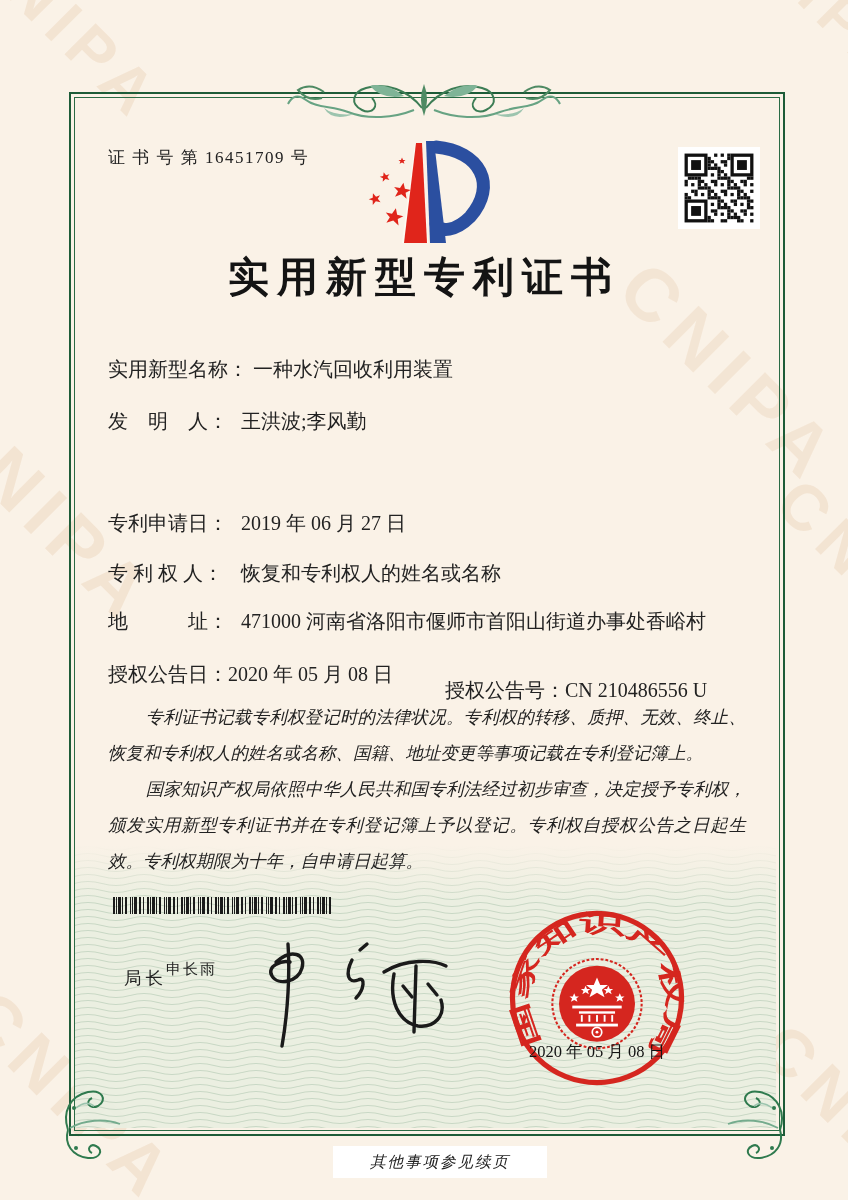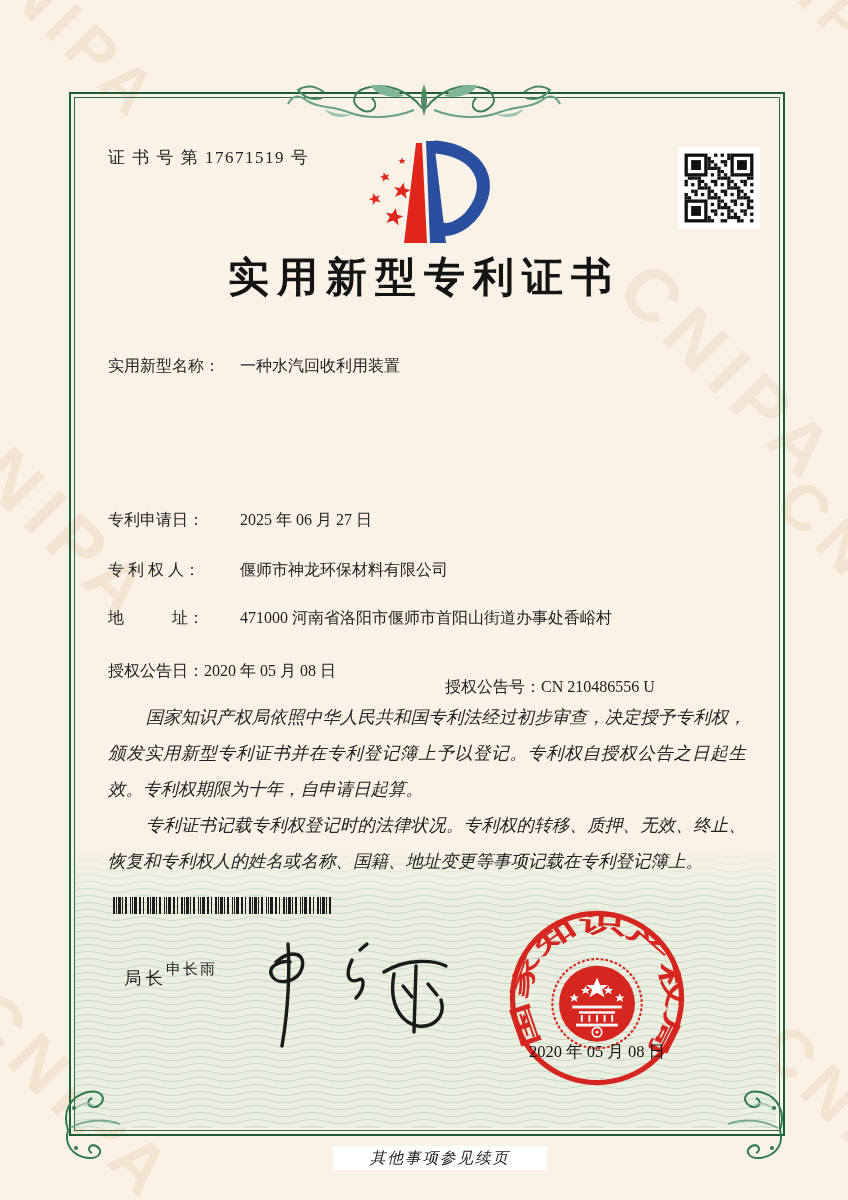--- a/index.html
+++ b/index.html
@@ -48,21 +48,21 @@
   .orn-left{left:46px;}
   .orn-right{left:706px;transform:scaleX(-1);}
 
   
   .cert-no{position:absolute;left:108px;top:146px;font-size:17px;letter-spacing:1.5px;z-index:2;}
   .logo{position:absolute;left:352px;top:131px;z-index:2;}
   .qr{position:absolute;left:678px;top:147px;width:82px;height:82px;background:#fff;z-index:2;}
   .title{position:absolute;left:0;right:0;top:250px;text-align:center;
     font-size:41px;font-weight:bold;letter-spacing:8px;color:#141414;z-index:2;}
 
-  .frow{position:absolute;left:108px;width:648px;font-size:16px;white-space:nowrap;z-index:2;}
+  .frow{position:absolute;left:108px;width:648px;font-size:20px;white-space:nowrap;z-index:2;}
   .frow .lab{display:inline-block;min-width:128px;}
   .r1{top:356px}.r2{top:408px}.r3{top:460px}.r4{top:510px}.r5{top:560px}.r6{top:608px}.r7{top:661px}
   .grant2{position:absolute;left:337px;top:16px;}
 
   .paras{position:absolute;left:108px;top:699px;width:638px;font-size:17.5px;
     line-height:36px;text-align:justify;font-style:italic;z-index:2;}
   .paras p{margin:0;text-indent:2.15em;}
 
   .barcode{position:absolute;left:113px;top:897px;width:226px;height:17px;z-index:2;font-size:0;}
   .barcode i{display:inline-block;height:100%;background:#1b1b1b;}
@@ -70,21 +70,21 @@
   .signer-title{position:absolute;left:124px;top:966px;font-size:17.5px;letter-spacing:4px;z-index:3;}
   .signer-name{position:absolute;left:122px;top:960px;font-size:15px;letter-spacing:2px;z-index:3;margin-left:44px;}
   .sig{position:absolute;left:248px;top:938px;z-index:3;}
 
   .seal{position:absolute;left:502px;top:903px;z-index:3;}
   .seal-date{position:absolute;left:502px;top:1041px;width:190px;text-align:center;
     font-size:16.5px;color:#141414;z-index:4;white-space:nowrap;}
 
   .pagefoot{position:absolute;left:0;right:48px;top:1094px;text-align:center;
     font-size:14.5px;letter-spacing:2px;z-index:2;}
-  .note{position:absolute;left:333px;top:1146px;width:214px;height:24px;background:#fff;
+  .note{position:absolute;left:333px;top:1146px;width:214px;height:32px;background:#fff;
     display:flex;align-items:center;justify-content:center;
     font-size:15.5px;font-style:italic;letter-spacing:2px;z-index:2;}
 </style>
 </head>
 <body>
 
 <div class="page">
 
   <span class="wm wm-a">CNIPA</span>
   <span class="wm wm-b">CNIPA</span>
@@ -138,21 +138,21 @@
     <g fill="none" stroke="#2f7a4e" stroke-width="2">
       <path d="M22,62 C16,44 24,28 42,24 C56,21 62,32 52,38 C44,42 38,34 46,30"></path>
       <path d="M22,62 C18,76 26,88 42,90 C54,91 58,82 50,78 C44,75 40,82 46,85"></path>
       <path d="M24,60 C38,52 58,50 74,56" stroke="#74ab8d" stroke-width="1.8"></path>
       <path d="M30,40 q10,-8 18,-2" stroke="#9cc4ae" stroke-width="1.6"></path>
     </g>
     <circle cx="28" cy="40" r="2" fill="#2f7a4e"></circle>
     <circle cx="30" cy="80" r="2" fill="#2f7a4e"></circle>
   </svg>
 
-  <div class="cert-no">证 书 号 第 17671519 号</div>
+  <div class="cert-no">证 书 号 第 16451709 号</div>
 
   <svg class="logo" width="150" height="118" viewBox="0 0 150 118">
     <defs>
       <path id="st" d="M0,-10 2.94,-3.09 10,-3.09 4.5,1.18 6.9,8.09 0,4 -6.9,8.09 -4.5,1.18 -10,-3.09 -2.94,-3.09 Z"></path>
     </defs>
     <path d="M84,16 C128,20 146,54 118,86 C104,100 88,102 84,93" fill="none" stroke="#2b4fa0" stroke-width="13" stroke-linecap="round"></path>
     <polygon points="74,10 82,10 94,112 78,112" fill="#2b4fa0"></polygon>
     <polygon points="63,12 70,12 76,112 50,112" fill="#fdfaf2"></polygon>
     <polygon points="64,12 70,12 75,112 52,112" fill="#e0251b"></polygon>
     <use href="#st" transform="translate(50,30) scale(0.35)" fill="#e0251b"></use>
@@ -310,42 +310,46 @@
         <rect x="22" y="22" width="1" height="1"></rect>
       </g>
   </svg>
 
   <div class="title">实用新型专利证书</div>
 
   <div class="frow r1">
     <span class="lab">实用新型名称：</span>
     <span class="val">一种水汽回收利用装置</span>
   </div>
+  <div class="frow r2">
+    <span class="lab">发　明　人：</span>
+    <span class="val">王洪波;李风勤</span>
+  </div>
   <div class="frow r4">
     <span class="lab">专利申请日：</span>
-    <span class="val">2025 年 06 月 27 日</span>
+    <span class="val">2019 年 06 月 27 日</span>
   </div>
   <div class="frow r5">
     <span class="lab">专 利 权 人：</span>
-    <span class="val">偃师市神龙环保材料有限公司</span>
+    <span class="val">恢复和专利权人的姓名或名称</span>
   </div>
   <div class="frow r6">
     <span class="lab">地　　　址：</span>
     <span class="val">471000 河南省洛阳市偃师市首阳山街道办事处香峪村</span>
   </div>
   <div class="frow r7">
     <span>授权公告日：</span><span>2020 年 05 月 08 日</span>
     <span class="grant2">
       <span>授权公告号：</span><span>CN 210486556 U</span>
     </span>
   </div>
 
   <div class="paras">
+    <p>专利证书记载专利权登记时的法律状况。专利权的转移、质押、无效、终止、恢复和专利权人的姓名或名称、国籍、地址变更等事项记载在专利登记簿上。</p>
     <p>国家知识产权局依照中华人民共和国专利法经过初步审查，决定授予专利权，颁发实用新型专利证书并在专利登记簿上予以登记。专利权自授权公告之日起生效。专利权期限为十年，自申请日起算。</p>
-    <p>专利证书记载专利权登记时的法律状况。专利权的转移、质押、无效、终止、恢复和专利权人的姓名或名称、国籍、地址变更等事项记载在专利登记簿上。</p>
   </div>
 
   <div class="barcode"><i style="width: 2px; margin-right: 1px;"></i><i style="width: 1px; margin-right: 1px;"></i><i style="width: 3px; margin-right: 1px;"></i><i style="width: 1px; margin-right: 2px;"></i><i style="width: 2px; margin-right: 3px;"></i><i style="width: 1px; margin-right: 1px;"></i><i style="width: 1px; margin-right: 1px;"></i><i style="width: 3px; margin-right: 2px;"></i><i style="width: 2px; margin-right: 2px;"></i><i style="width: 1px; margin-right: 3px;"></i><i style="width: 2px; margin-right: 1px;"></i><i style="width: 1px; margin-right: 1px;"></i><i style="width: 3px; margin-right: 1px;"></i><i style="width: 1px; margin-right: 2px;"></i><i style="width: 2px; margin-right: 3px;"></i><i style="width: 1px; margin-right: 1px;"></i><i style="width: 1px; margin-right: 1px;"></i><i style="width: 3px; margin-right: 2px;"></i><i style="width: 2px; margin-right: 2px;"></i><i style="width: 1px; margin-right: 3px;"></i><i style="width: 2px; margin-right: 1px;"></i><i style="width: 1px; margin-right: 1px;"></i><i style="width: 3px; margin-right: 1px;"></i><i style="width: 1px; margin-right: 2px;"></i><i style="width: 2px; margin-right: 3px;"></i><i style="width: 1px; margin-right: 1px;"></i><i style="width: 1px; margin-right: 1px;"></i><i style="width: 3px; margin-right: 2px;"></i><i style="width: 2px; margin-right: 2px;"></i><i style="width: 1px; margin-right: 3px;"></i><i style="width: 2px; margin-right: 1px;"></i><i style="width: 1px; margin-right: 1px;"></i><i style="width: 3px; margin-right: 1px;"></i><i style="width: 1px; margin-right: 2px;"></i><i style="width: 2px; margin-right: 3px;"></i><i style="width: 1px; margin-right: 1px;"></i><i style="width: 1px; margin-right: 1px;"></i><i style="width: 3px; margin-right: 2px;"></i><i style="width: 2px; margin-right: 2px;"></i><i style="width: 1px; margin-right: 3px;"></i><i style="width: 2px; margin-right: 1px;"></i><i style="width: 1px; margin-right: 1px;"></i><i style="width: 3px; margin-right: 1px;"></i><i style="width: 1px; margin-right: 2px;"></i><i style="width: 2px; margin-right: 3px;"></i><i style="width: 1px; margin-right: 1px;"></i><i style="width: 1px; margin-right: 1px;"></i><i style="width: 3px; margin-right: 2px;"></i><i style="width: 2px; margin-right: 2px;"></i><i style="width: 1px; margin-right: 3px;"></i><i style="width: 2px; margin-right: 1px;"></i><i style="width: 1px; margin-right: 1px;"></i><i style="width: 3px; margin-right: 1px;"></i><i style="width: 1px; margin-right: 2px;"></i><i style="width: 2px; margin-right: 3px;"></i><i style="width: 1px; margin-right: 1px;"></i><i style="width: 1px; margin-right: 1px;"></i><i style="width: 3px; margin-right: 2px;"></i><i style="width: 2px; margin-right: 2px;"></i><i style="width: 1px; margin-right: 3px;"></i><i style="width: 2px; margin-right: 1px;"></i><i style="width: 1px; margin-right: 1px;"></i><i style="width: 3px; margin-right: 1px;"></i><i style="width: 1px; margin-right: 2px;"></i><i style="width: 2px; margin-right: 3px;"></i></div>
 
   <div class="signer-title">局长</div>
   <div class="signer-name">申长雨</div>
   <svg class="sig" width="210" height="115" viewBox="0 0 210 115">
     <g fill="none" stroke="#1a1a1a" stroke-width="3.4" stroke-linecap="round">
       <path d="M28,24 C44,10 58,16 54,30 C50,44 30,48 24,38 C18,28 34,22 42,24"></path>
       <path d="M40,6 C42,34 40,74 34,108"></path>

